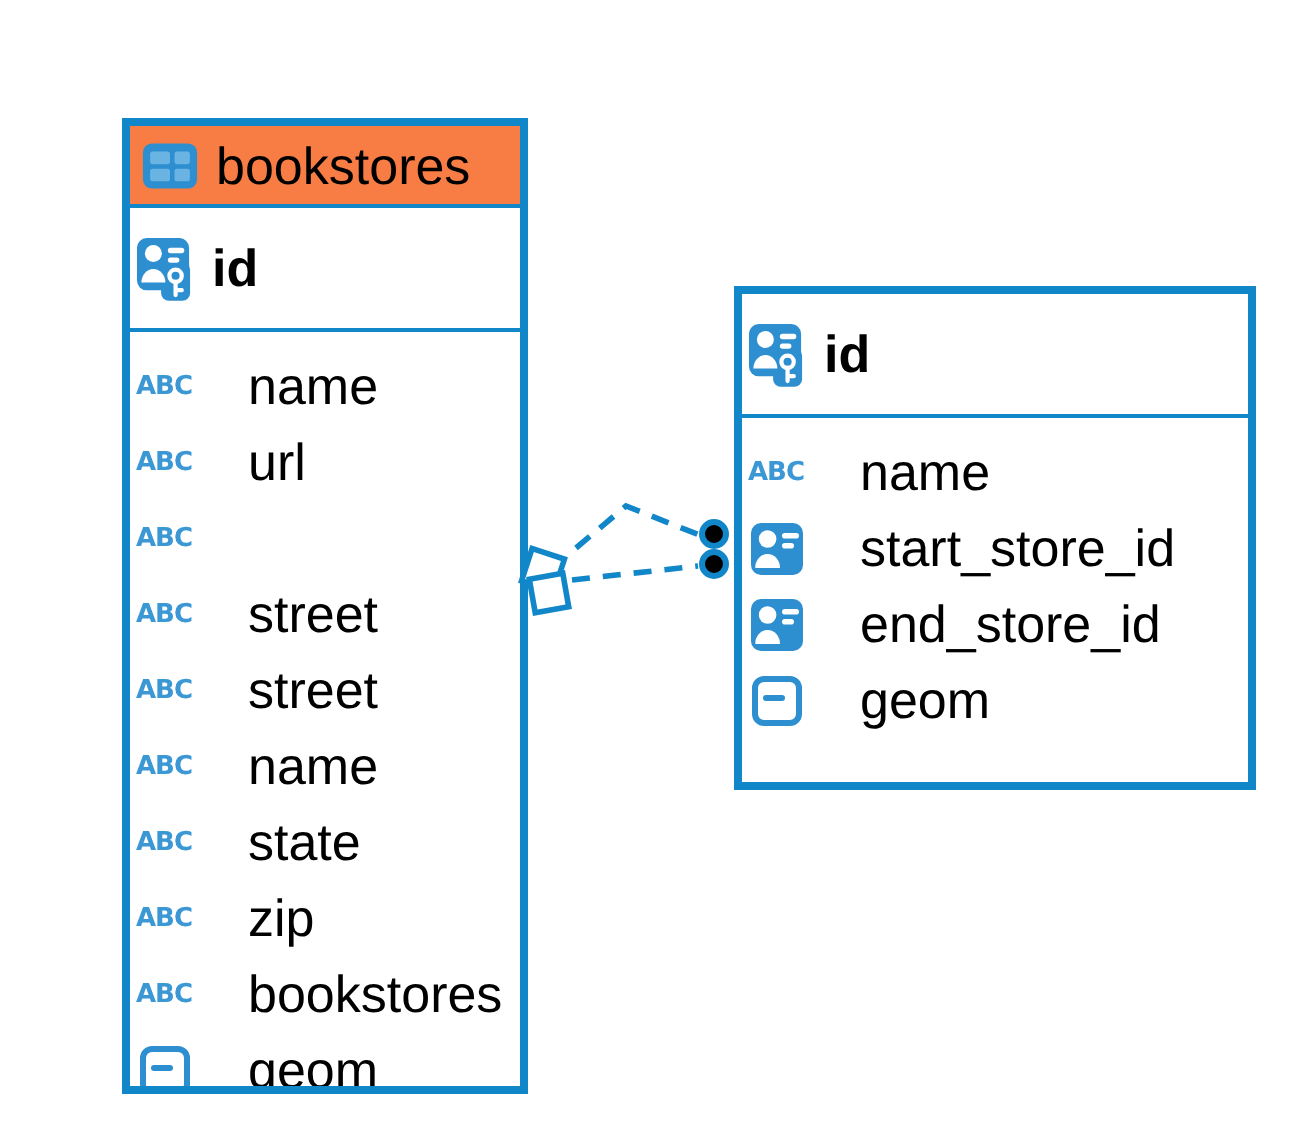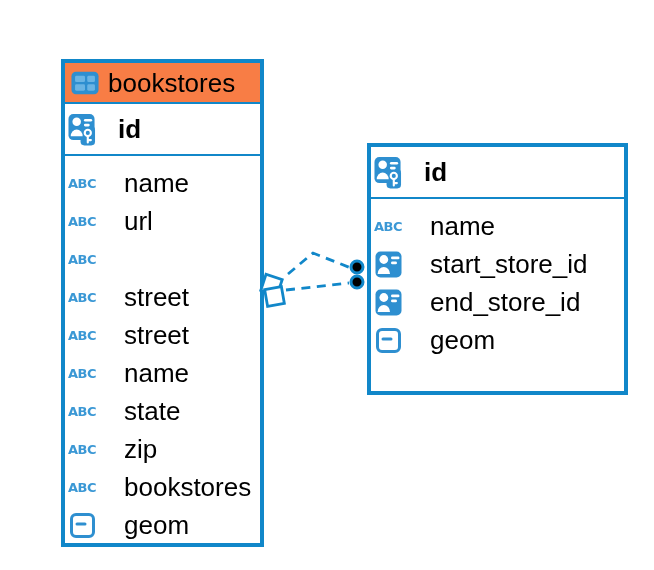--- a/index.html
+++ b/index.html
@@ -27,21 +27,21 @@
 
   .tbl-header{
     height:41px;display:flex;align-items:center;gap:9px;padding:0 6px 0 6px;
     border-bottom:2px solid var(--blue);font-size:26px;font-weight:400;
     white-space:nowrap;box-sizing:border-box;
   }
   .tbl-header.selected{background:var(--orange);}
   .tbl-header.normal{background:var(--gray);}
 
   .pk-row{
-    height:52px;display:flex;align-items:center;gap:22px;padding:0 6px 0 3px;
+    height:62px;display:flex;align-items:center;gap:10px;padding:0 6px 0 3px;
     border-bottom:2px solid var(--blue);font-size:26px;font-weight:700;
     box-sizing:border-box;
   }
   .col-list{padding:8px 0 0 3px;}
   .col-row{height:38px;display:flex;align-items:center;gap:28px;font-size:26px;white-space:nowrap;}
 
   .ic{width:28px;min-width:28px;display:flex;align-items:center;justify-content:center;}
   .abc-ic{
     font-family:"DejaVu Sans", sans-serif;font-size:13px;font-weight:800;
     color:var(--abc-blue);letter-spacing:-0.5px;

